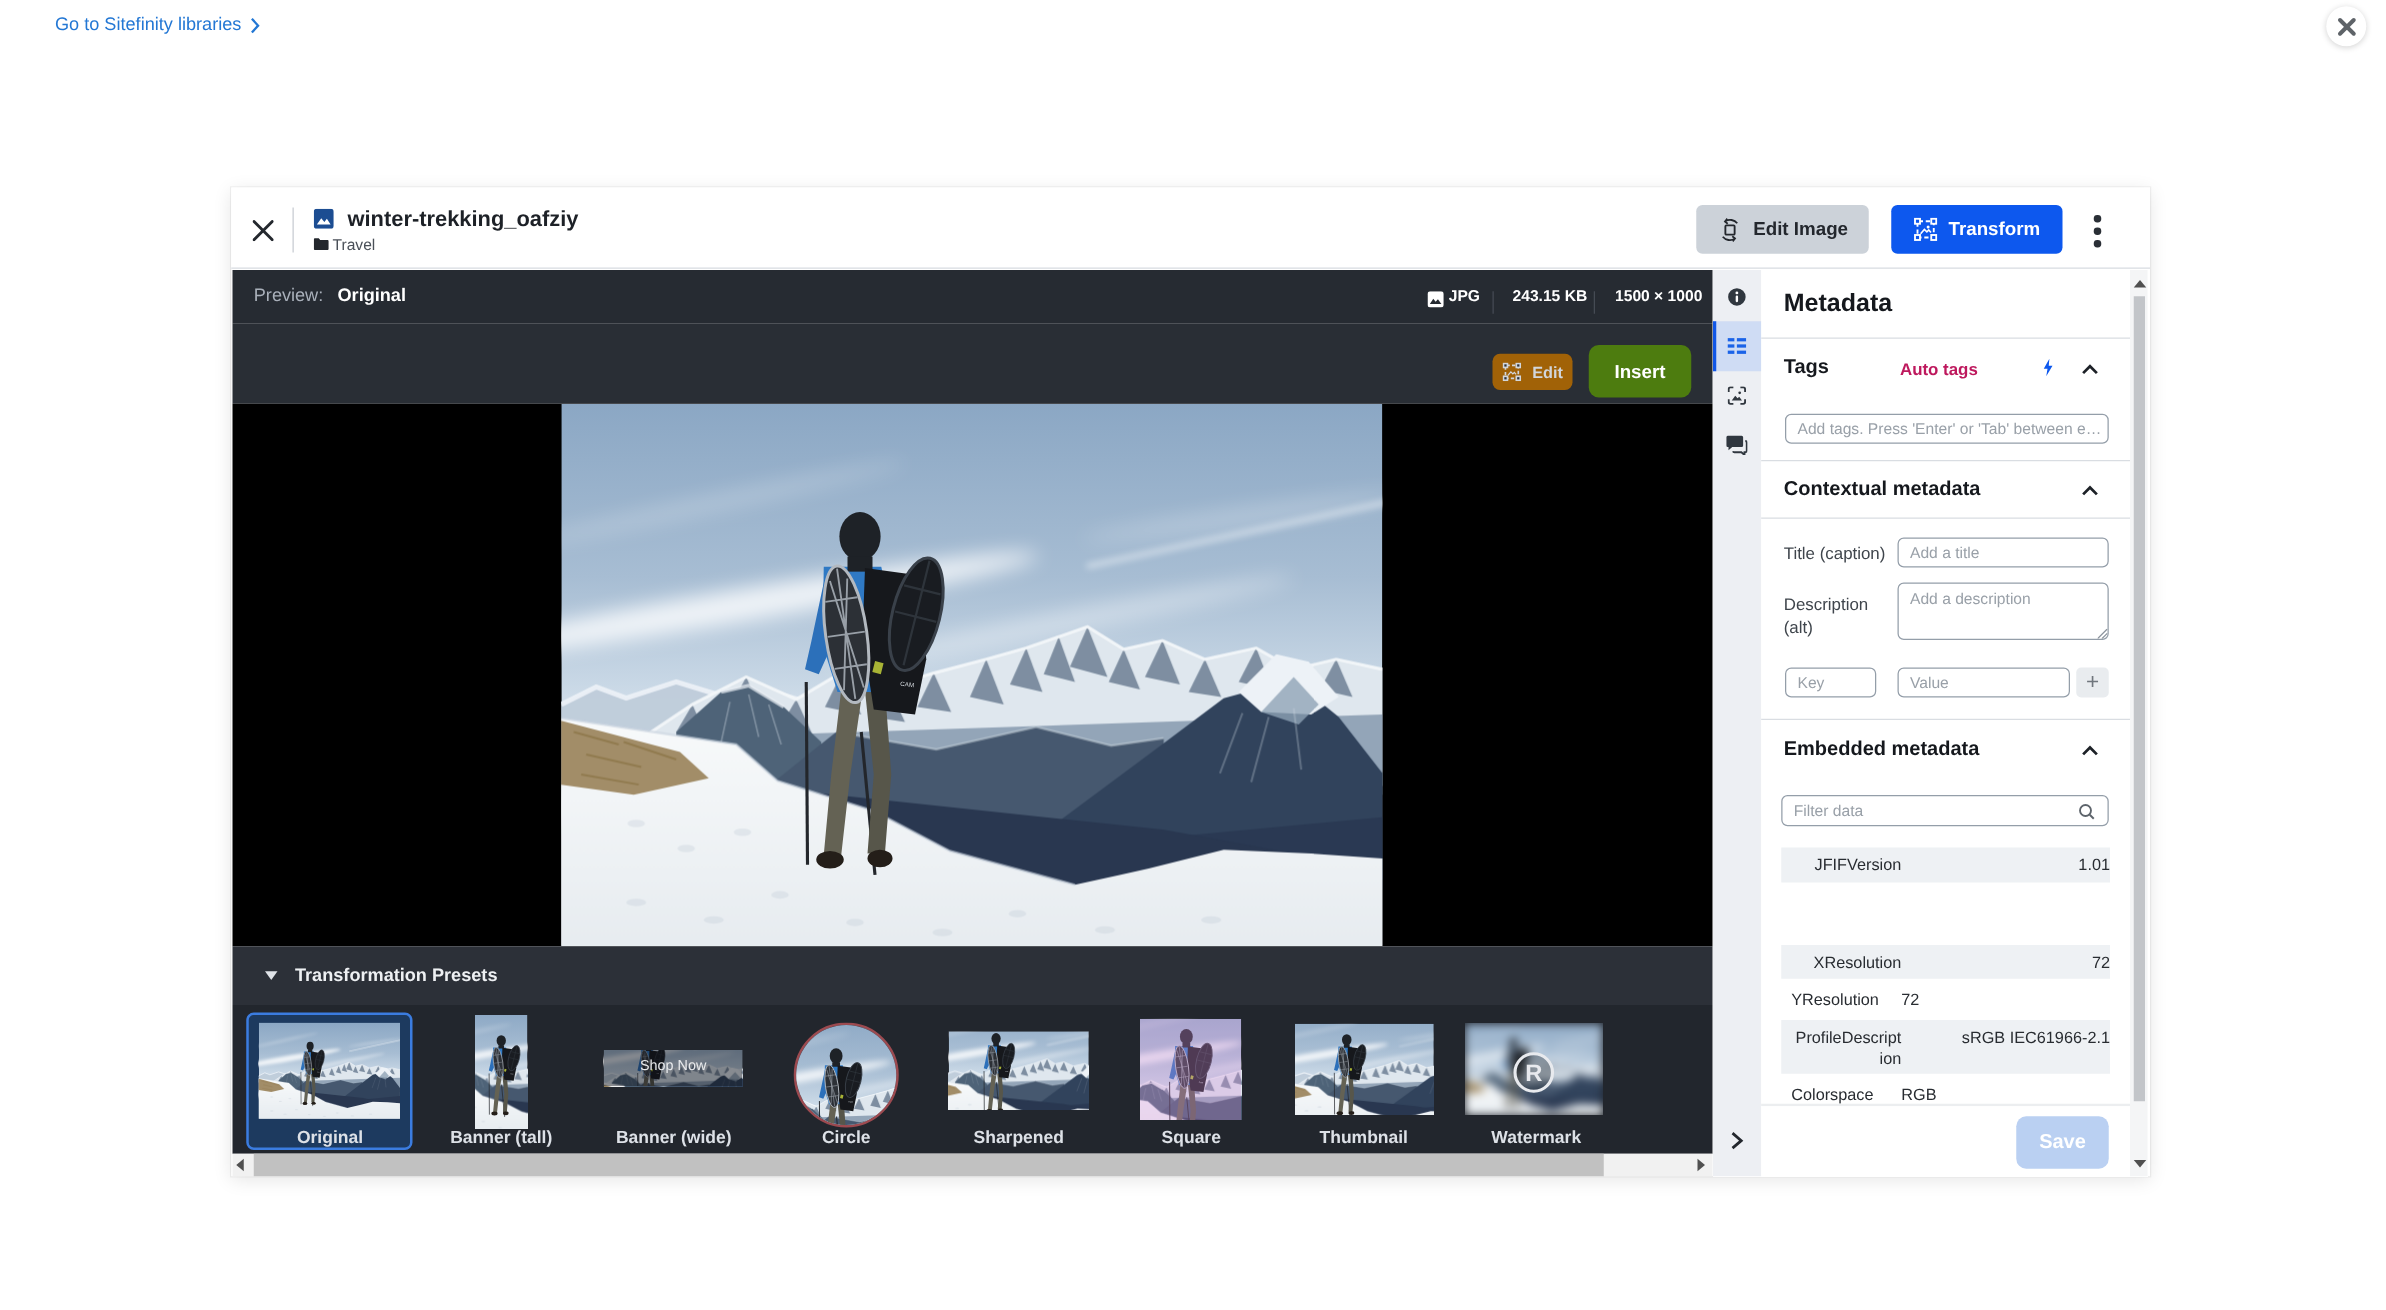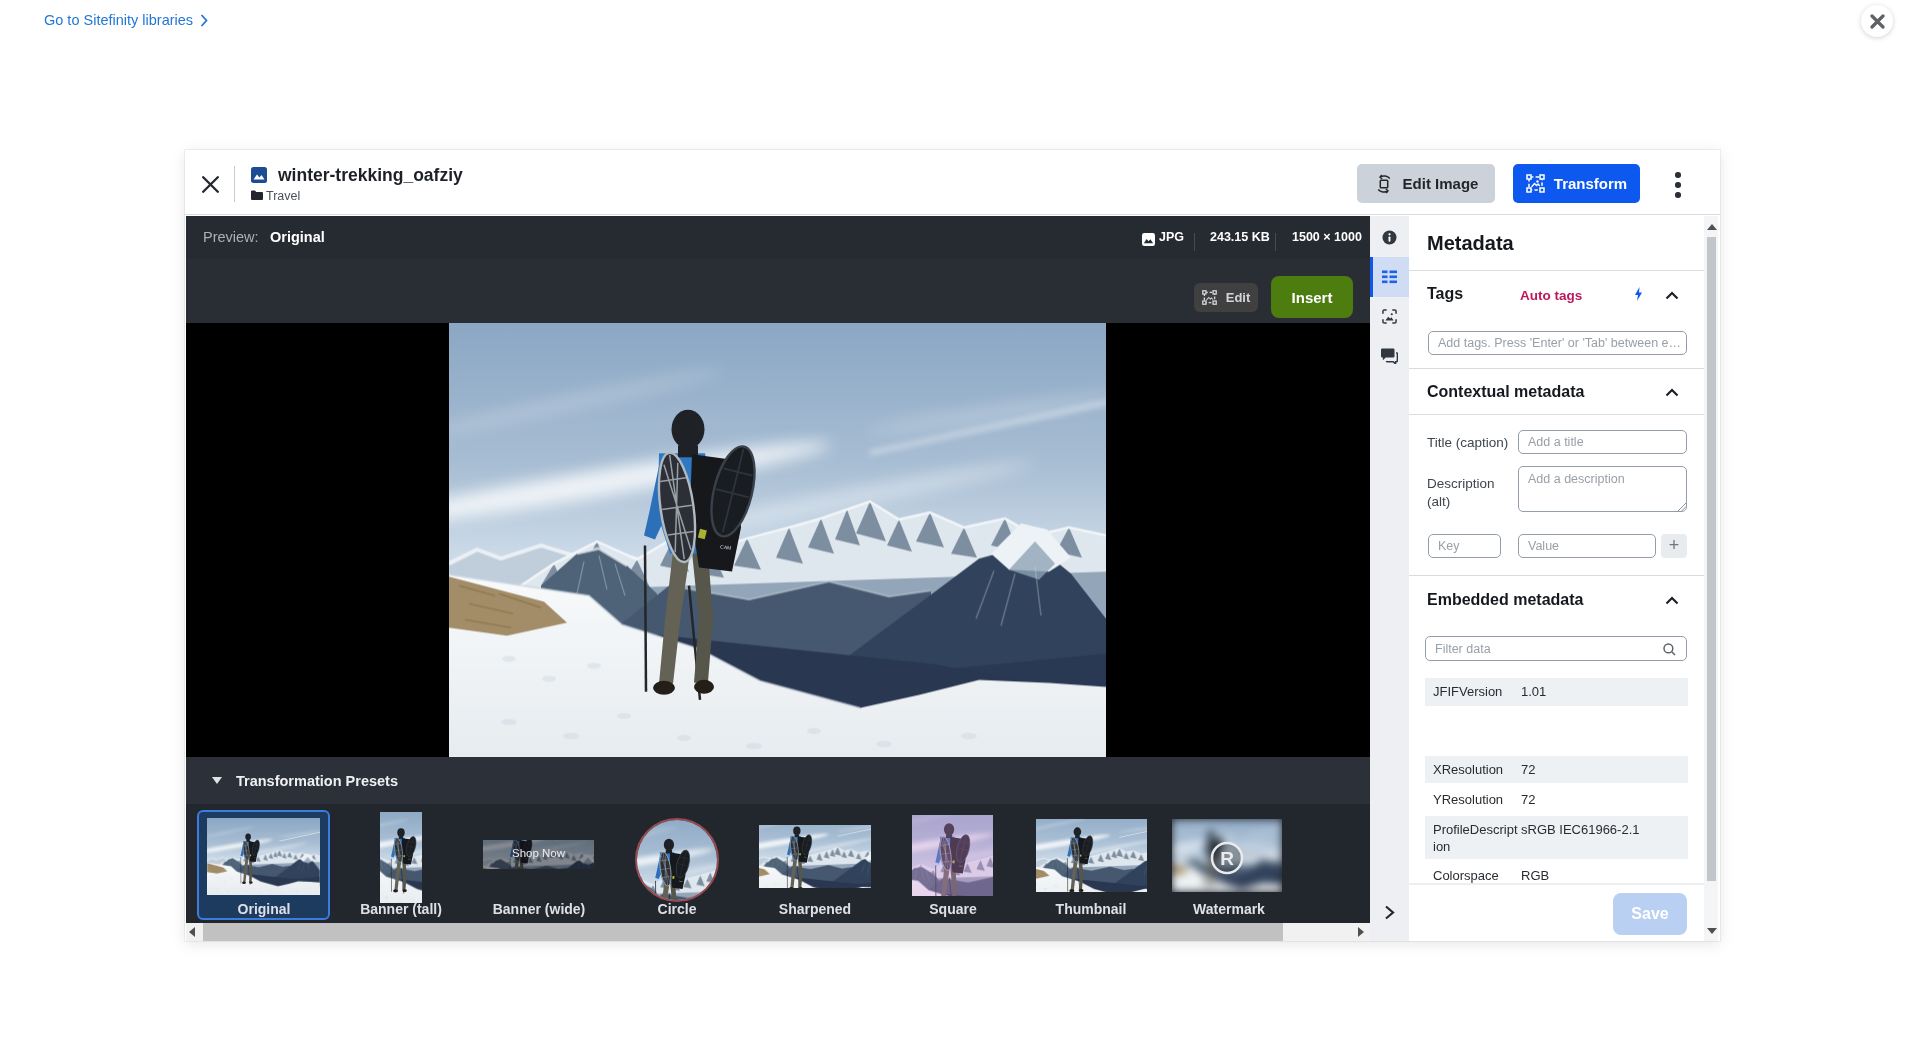--- a/index.html
+++ b/index.html
@@ -21,42 +21,42 @@
   
   #hdr { left:185px; top:150px; width:1535px; height:65px; background:#fff;
     border-bottom:1px solid #d8dce1; }
   #hdr-sep { left:234px; top:166px; width:1px; height:36px; background:#c7ccd2; }
   #hdr-title { left:278px; top:165px; font-size:17.5px; font-weight:700; color:#1d2127; }
   #hdr-travel { left:266px; top:189px; font-size:12.5px; color:#4a5058; }
   .btn { display:flex; align-items:center; justify-content:center; gap:9px;
     border-radius:5px; font-weight:700; }
   #btn-editimg { left:1357px; top:164px; width:138px; height:39px; background:#ccd2d9;
     color:#23272d; font-size:15px; }
-  #btn-transform { left:1513px; top:164px; width:127px; height:39px; background:#0d58ee;
+  #btn-transform { left:1513px; top:164px; width:137px; height:39px; background:#0d58ee;
     color:#fff; font-size:15px; }
   .kebab { width:5.5px; height:5.5px; border-radius:50%; background:#2a2f36; left:1675px; }
 
   
   #pbar { left:186px; top:216px; width:1184px; height:43px; background:#262b32; }
   #urlstrip { left:186px; top:259px; width:1184px; height:64px; background:#292e35; }
   #imgarea { left:186px; top:323px; width:1184px; height:434px; background:#000; }
   #presethdr { left:186px; top:757px; width:1184px; height:47px; background:#2c3038; }
   #presetrow { left:186px; top:804px; width:1184px; height:119px; background:#22262d; }
   #hscroll { left:186px; top:923px; width:1184px; height:18px; background:#f1f1f1; }
   #hthumb { left:203px; top:923px; width:1080px; height:18px; background:#c1c1c1; }
 
   #pv-label { left:203px; top:229px; font-size:14.5px; color:#a9b0ba; }
   #pv-orig { left:270px; top:229px; font-size:14.5px; font-weight:700; color:#fff; }
   .pv-r { top:230px; font-size:12.5px; font-weight:700; color:#fff; }
   .pv-sep { top:233px; width:1px; height:18px; background:#454b54; }
 
   #urlbar { left:203px; top:278px; width:1059px; height:39px; background:#060607; border-radius:8px;
     display:flex; align-items:center; }
   #urltext { font-family:"Liberation Mono", monospace; font-size:12.5px; font-weight:700; }
-  #urledit { left:1194px; top:283px; width:64px; height:29px; background:#404040; border-radius:6px;
+  #urledit { left:1194px; top:283px; width:64px; height:29px; background:#a16207; border-radius:6px;
     color:#d2d6db; font-size:13px; }
   #urlinsert { left:1271px; top:276px; width:82px; height:42px; background:#4d7c0f; border-radius:8px;
     color:#fff; font-size:15px; }
 
   #ph-tri { left:212px; top:777px; width:0; height:0;
     border-left:5.5px solid transparent; border-right:5.5px solid transparent;
     border-top:7px solid #dfe3e8; }
   #ph-text { left:236px; top:773px; font-size:14.5px; font-weight:700; color:#eef0f3; }
 
   
@@ -79,21 +79,21 @@
   .h2 { position:absolute; font-size:16px; font-weight:700; color:#15181d; }
   .divider { position:absolute; height:1px; background:#d9dde2; left:1409px; width:295px; }
   .inp { position:absolute; border:1px solid #949ea9; border-radius:5px; background:#fff;
     font-size:12.5px; color:#99a0a8; display:flex; align-items:center; padding:0 9px;
     white-space:nowrap; overflow:hidden; }
   .lbl { position:absolute; font-size:13.5px; color:#3f454c; }
   .mrow { position:absolute; left:1425px; width:263px; display:flex;
     font-size:13px; color:#282c31; line-height:17px; }
   .mrow .k { width:96px; padding:5px 0 5px 8px; }
   .mrow .v { flex:1; padding:5px 0 5px 0; }
-  .gray { background:#eef1f4; }
+  .gray { background:#eef1f4;text-align:right; }
 
   .chev { position:absolute; width:14px; height:14px; }
 </style>
 </head>
 <body>
 <div id="page">
 
   <svg width="0" height="0" style="position:absolute">
     <defs>
       <linearGradient id="skyg" x1="0" y1="0" x2="0" y2="1">

